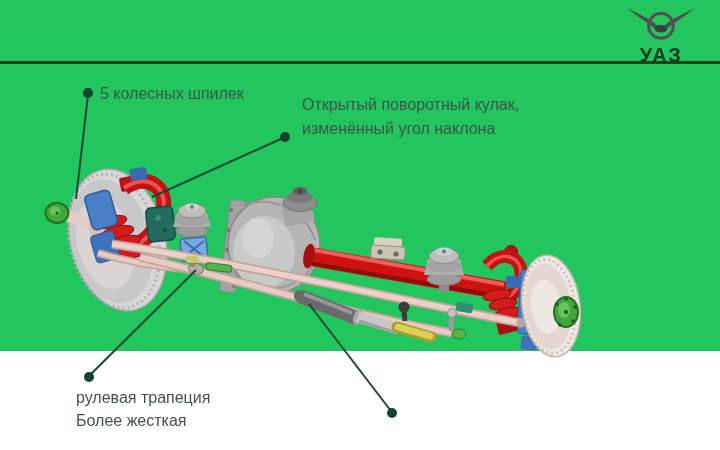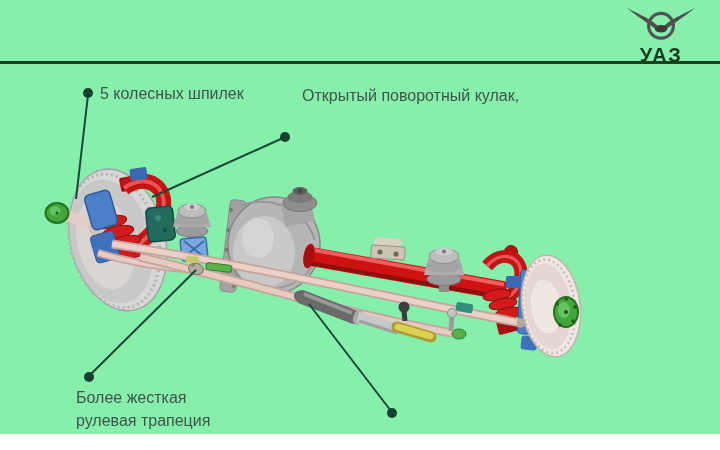--- a/index.html
+++ b/index.html
@@ -1,28 +1,28 @@
 <!DOCTYPE html>
 <html style="--text-color: #3f544b; --leader-green: #1a4736; --divider-green: #1d401d; --logo-green: #163a1c; --part-red: #ce1212; --part-green: #41a63c; --part-blue: #4b7fc7; --part-teal: #226b5d; --part-yellow: #dbcf55; --rod-pink: #e6cbc3; --metal-gray: #b6b6b6;"><head>
 <meta charset="utf-8">
 <style>
   html,body{margin:0;padding:0;}
   body{width:720px;height:450px;overflow:hidden;background:#fff;
        font-family:"Liberation Sans",sans-serif;}
-  .slide{position:relative;width:720px;height:434px;background:#86efac;}
+  .slide{position:relative;width:720px;height:351px;background:#22c55e;}
   .divider{position:absolute;left:0;top:61px;width:720px;height:3px;
            background:var(--divider-green,#1d401d);}
   .logo{position:absolute;right:14px;top:3px;width:90px;text-align:center;}
   .logo-text{color:var(--logo-green,#163a1c);font-weight:bold;font-size:20px;
              letter-spacing:1.5px;line-height:1;margin-top:-2px;}
   .diagram-svg{position:absolute;left:0;top:0;}
   .callout{position:absolute;color:var(--text-color,#3f544b);font-size:16px;
            line-height:23px;white-space:nowrap;z-index:3;}
   .c1{left:100px;top:82px;}
-  .c2{left:302px;top:84px;line-height:24px;}
+  .c2{left:302px;top:93px;line-height:24px;}
   .c3{left:76px;top:386px;}
   .c4{left:407px;top:403px;}
 </style>
 </head>
 <body>
 
 <div class="slide">
 
   <div class="divider"></div>
   <div class="logo">
@@ -216,21 +216,22 @@
       <circle cx="392" cy="413" r="5"></circle>
     </g>
   </svg>
 
   <div class="callout c1">
     <span>5 колесных шпилек</span>
   </div>
 
   <div class="callout c2">
     <div>Открытый поворотный кулак,</div>
+    <div>изменённый угол наклона</div>
   </div>
 
   <div class="callout c3">
+    <div>рулевая трапеция</div>
     <div>Более жесткая</div>
-    <div>рулевая трапеция</div>
   </div>
 
 
 </div>
 
 </body></html>

